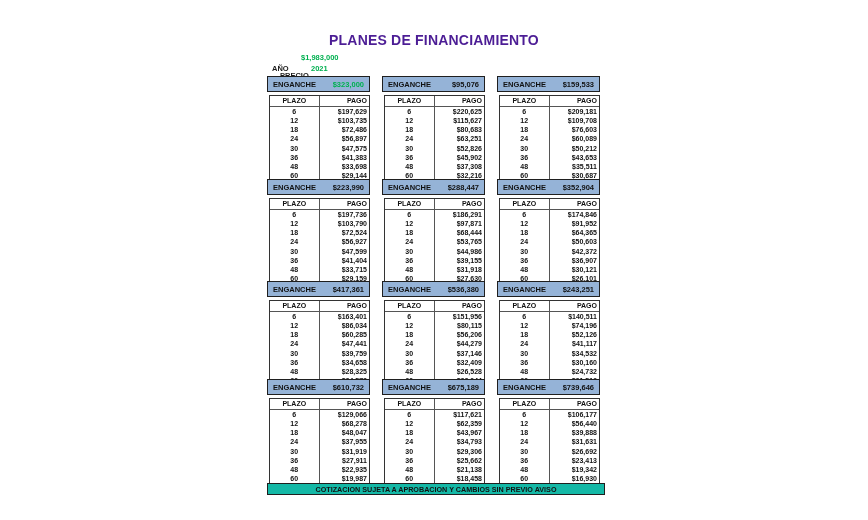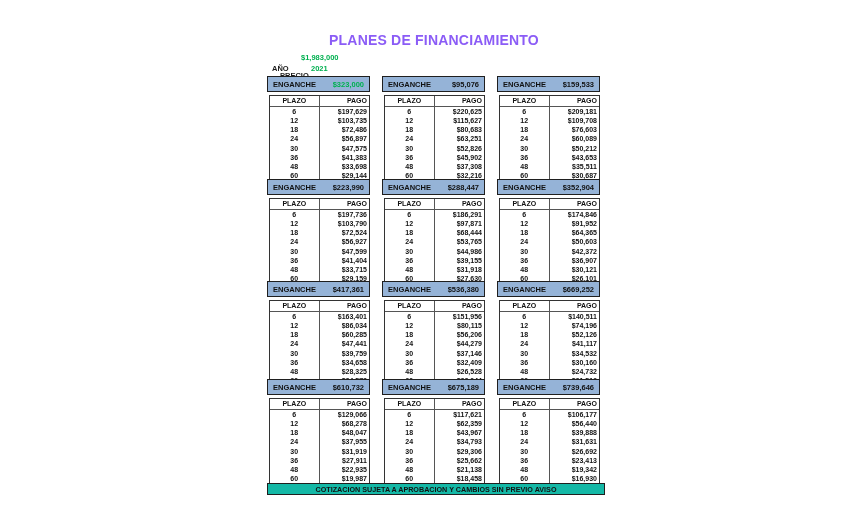--- a/index.html
+++ b/index.html
@@ -2,21 +2,21 @@
 <html><head>
 <meta charset="utf-8">
 <style>
   html,body{margin:0;padding:0;}
   body{
     width:868px;height:520px;background:#ffffff;position:relative;overflow:hidden;
     font-family:"Liberation Sans", sans-serif;-webkit-font-smoothing:antialiased;
   }
   .title{
     position:absolute;top:32px;left:0;width:868px;text-align:center;
-    color:#8b5cf6;font-weight:bold;font-size:14px;letter-spacing:.2px;
+    color:#4c1d95;font-weight:bold;font-size:14px;letter-spacing:.2px;
   }
   .lbl{position:absolute;font-size:7.5px;font-weight:bold;color:#1a1a1a;}
   .val-green{color:#00B050;}
   .precio-label{left:272px;top:71px;margin-left:8px;}
   .precio-value{left:301px;top:53px;}
   .ano-label{left:272px;top:64px;}
   .ano-value{left:311px;top:64px;}
 
   .plan{position:absolute;width:103px;}
   .plan-header{
@@ -404,21 +404,21 @@
         </div>
         <div class="trow">
           <span class="c-plazo">60</span>
           <span class="c-pago">$23,044</span>
         </div>
       </div>
   </div>
     <div class="plan" style="left: 497px; top: 281px;">
     <div class="plan-header">
       <span class="plan-header-label">ENGANCHE</span>
-      <span class="plan-header-value">$669,252</span>
+      <span class="plan-header-value">$243,251</span>
     </div>
     <div class="plan-table">
       <div class="trow thead">
         <span class="c-plazo hdr">PLAZO</span>
         <span class="c-pago hdr">PAGO</span>
       </div>
     <div class="trow">
           <span class="c-plazo">6</span>
           <span class="c-pago">$140,511</span>
         </div>

